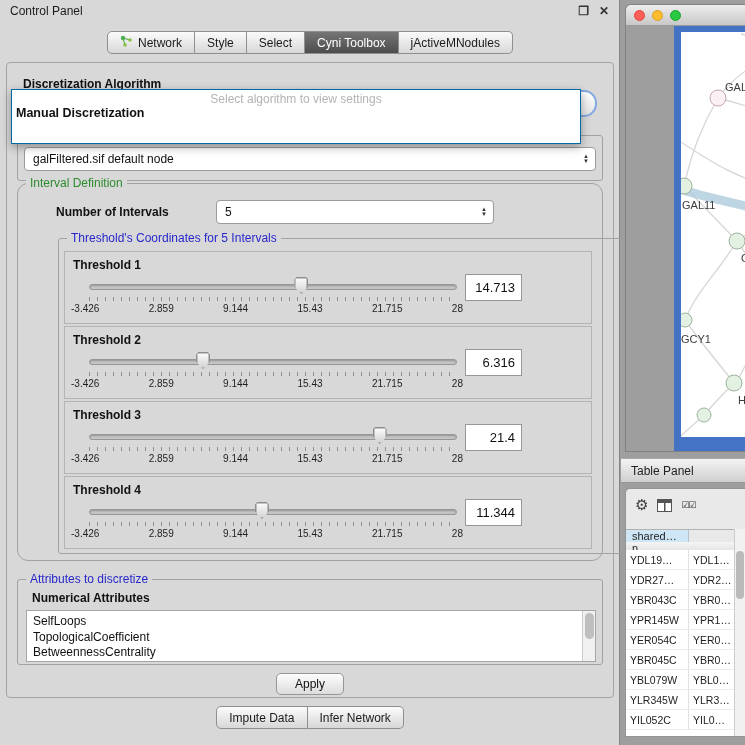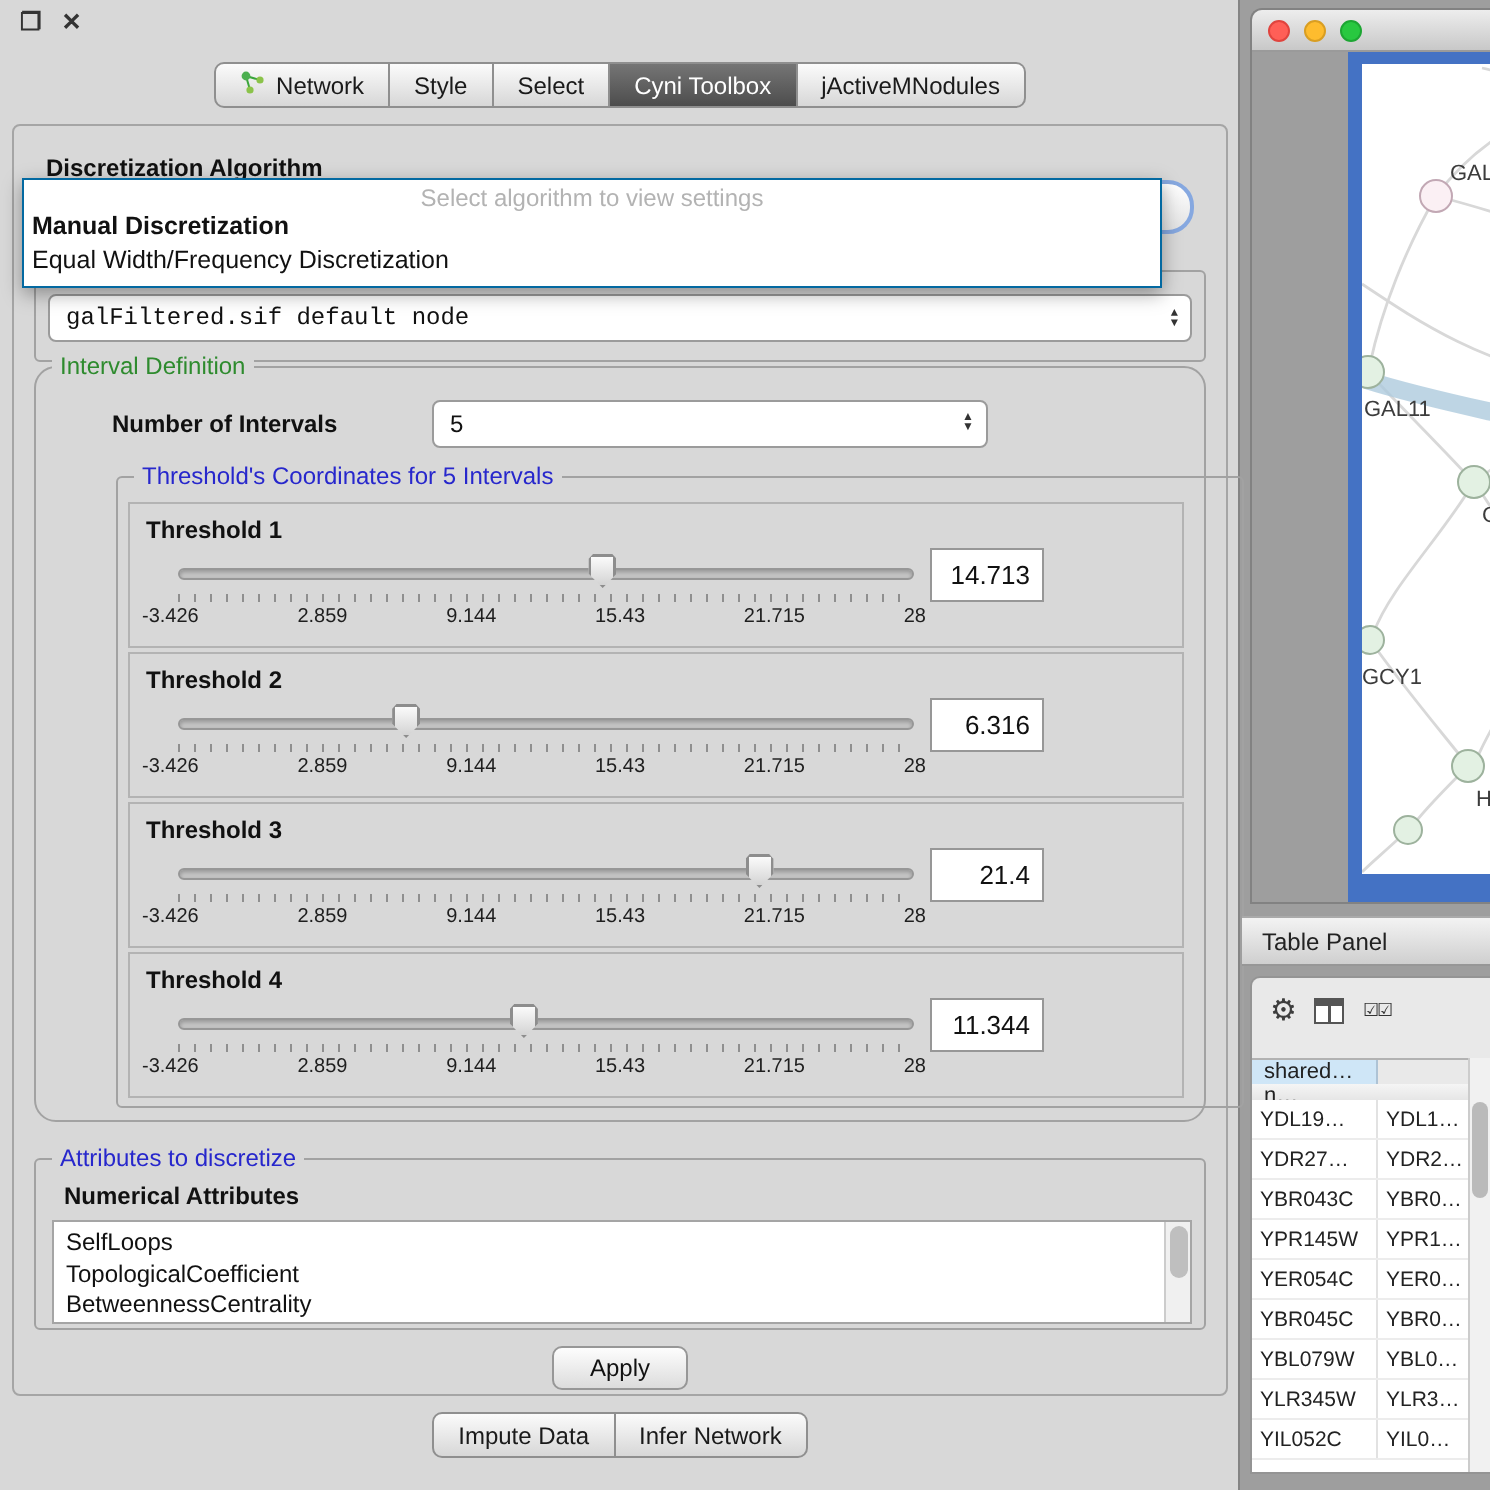--- a/index.html
+++ b/index.html
@@ -127,20 +127,21 @@
   .table-scroll-thumb { position:absolute; top:22px; left:1px; width:8px; height:48px;
     background:#bababa; border-radius:4px; }
 </style>
 </head>
 <body>
 
 <div class="screen">
 
   <div class="control-panel">
     <div class="cp-titlebar">
+      <span class="cp-title">Control Panel</span>
       <span class="cp-winbtns">
         <span>❐</span>
         <span>✕</span>
       </span>
     </div>
 
     <div class="top-tabs">
       <div class="seg">
         <div class="tab">
           <span>
@@ -170,26 +171,25 @@
     </div>
 
     <div class="cp-content">
 
       <div class="algo-label">Discretization Algorithm</div>
       <div class="combo-fragment"></div>
 
       <div class="dropdown-overlay">
         <div class="dd-placeholder">Select algorithm to view settings</div>
         <div class="dd-option bold">Manual Discretization</div>
-        <div class="dd-option plain">Equal Width/Frequency Discretization</div>
       </div>
 
       <div class="group" style="left:10px; top:72px; width:586px; height:46px;">
         <div class="group-title" style="color:#111;">Table Data</div>
-        <div class="combo" style="left:6px; top:11px; width:572px; height:24px;font-family:Liberation Mono, monospace;">
+        <div class="combo" style="left:6px; top:11px; width:572px; height:24px;">
           <span class="combo-text">galFiltered.sif default node</span>
           <span class="stepper">
             <span>▲</span>
               <span>▼</span>
           </span>
         </div>
       </div>
 
       <div class="group" style="left:10px; top:120px; width:586px; height:378px;border-radius:11px;">
         <div class="group-title green">Interval Definition</div>

